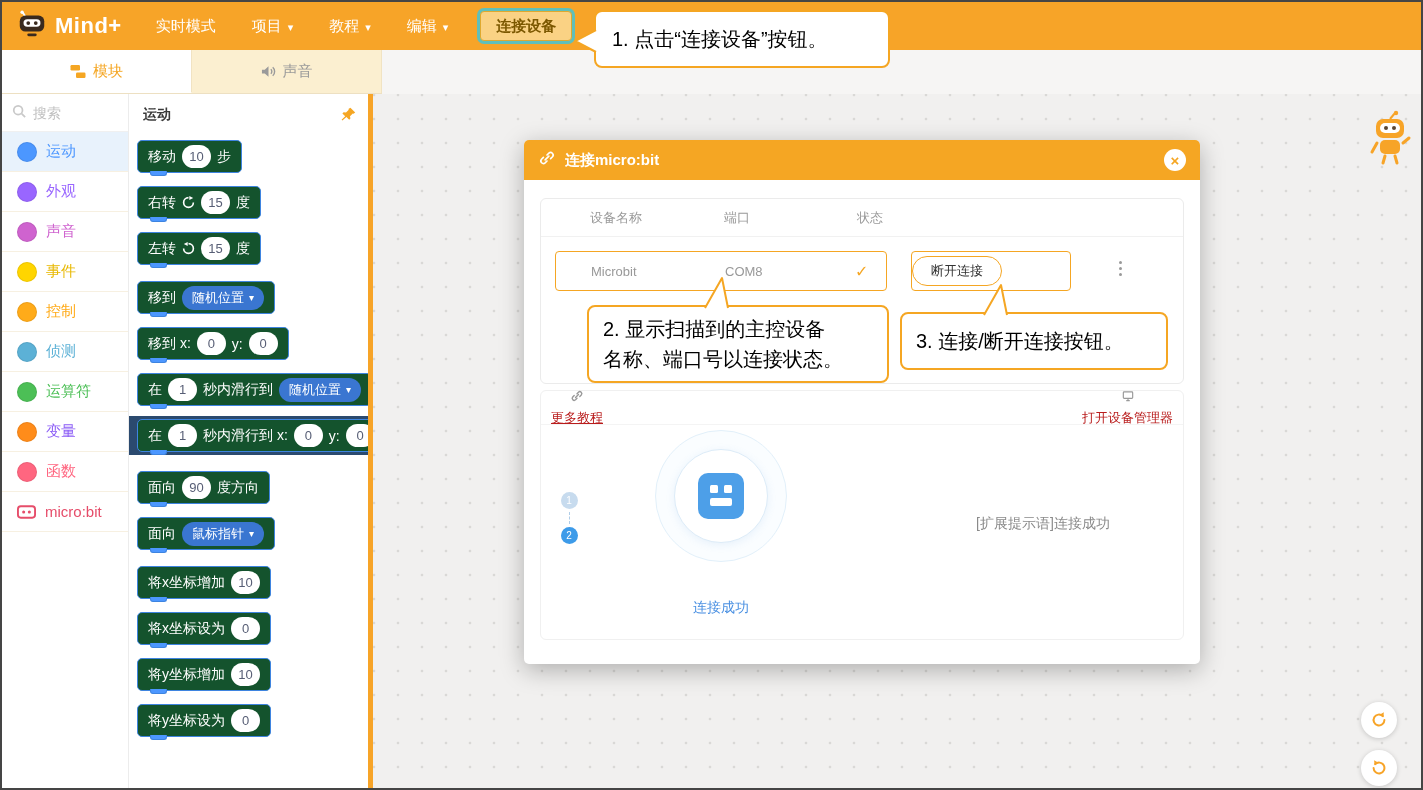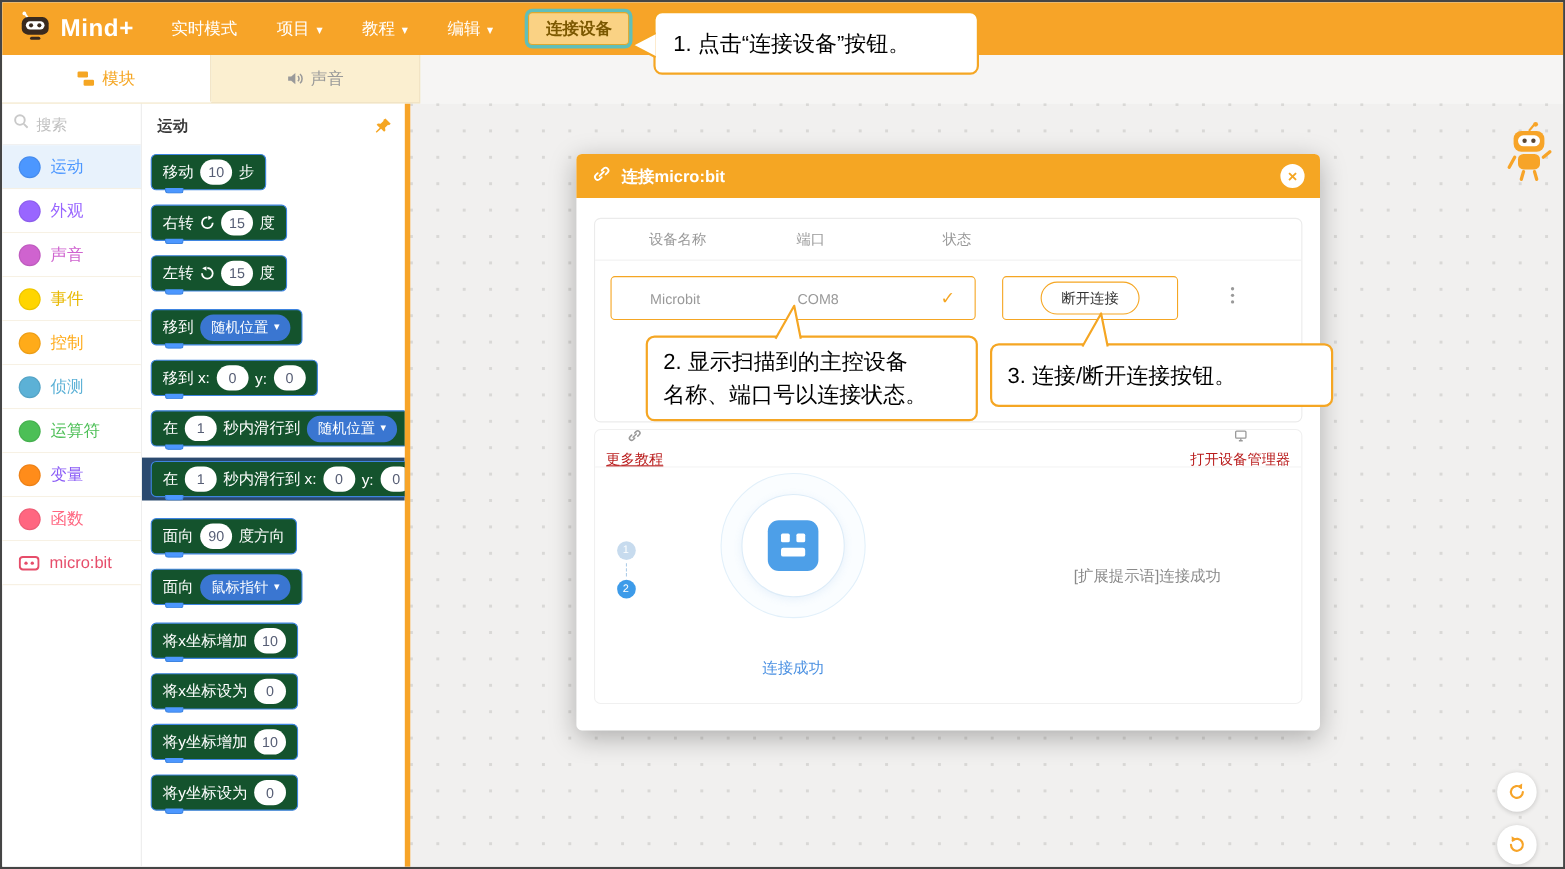--- a/index.html
+++ b/index.html
@@ -66,21 +66,21 @@
 .modal-title{color:#fff;font-size:15px;font-weight:bold;}
 .modal-close{margin-left:auto;width:22px;height:22px;border-radius:50%;background:#fff;color:#F5A623;display:flex;align-items:center;justify-content:center;font-size:15px;font-weight:bold;cursor:pointer;}
 .panel-top{position:absolute;left:16px;top:58px;width:644px;height:186px;border:1px solid #EBEBEB;border-radius:6px;background:#fff;}
 .table-head{height:38px;display:flex;align-items:center;color:#999;font-size:13px;border-bottom:1px solid #F1F1F1;padding-left:49px;}
 .th-name{width:134px;}
 .th-port{width:133px;}
 .device-box{position:absolute;left:14px;top:52px;width:332px;height:40px;border:1px solid #F5A623;border-radius:4px;display:flex;align-items:center;font-size:13px;color:#999;padding-left:35px;cursor:pointer;background:#fff;}
 .dev-name{width:134px;}
 .dev-port{width:122px;}
 .dev-check{color:#F5A623;font-size:16px;font-weight:bold;margin-left:8px;}
-.disconnect-box{position:absolute;left:370px;top:52px;width:160px;height:40px;border:1px solid #F5A623;border-radius:4px;display:flex;align-items:center;justify-content:center;background:#fff;}
+.disconnect-box{position:absolute;left:370px;top:52px;width:160px;height:40px;border:1px solid #F5A623;border-radius:4px;display:flex;align-items:center;justify-content:flex-start;background:#fff;}
 .disconnect-btn{border:1px solid #F5A623;border-radius:999px;background:#fff;padding:5px 18px;font-size:13px;color:#333;cursor:pointer;font-family:inherit;}
 .more-dots{position:absolute;left:572px;top:56px;display:flex;flex-direction:column;gap:3px;cursor:pointer;padding:6px;}
 .more-dots i{width:3px;height:3px;border-radius:50%;background:#999;}
 .panel-bottom{position:absolute;left:16px;top:250px;width:644px;height:250px;border:1px solid #F0F0F0;border-radius:6px;background:#fff;}
 .links-row{height:34px;display:flex;align-items:center;justify-content:space-between;padding:0 10px;border-bottom:1px solid #F4F4F4;}
 .link-left,.link-right{display:flex;align-items:center;gap:6px;color:#b91c1c;font-size:13px;cursor:pointer;flex-direction:column;}
 .link-left .lnk{text-decoration:underline;}
 .status-area{position:relative;height:214px;}
 .stepper{position:absolute;left:18px;top:67px;display:flex;flex-direction:column;align-items:center;gap:3px;width:20px;}
 .step-c{width:17px;height:17px;border-radius:50%;color:#fff;font-size:10px;display:flex;align-items:center;justify-content:center;}
@@ -90,21 +90,21 @@
 .rings{position:absolute;left:114px;top:5px;width:132px;height:132px;border-radius:50%;background:#FAFDFF;border:1px solid #E2F0FA;display:flex;align-items:center;justify-content:center;}
 .ring-inner{width:94px;height:94px;border-radius:50%;background:#fff;border:1px solid #DDECF8;display:flex;align-items:center;justify-content:center;box-shadow:0 2px 8px rgba(100,160,220,.12);}
 .dev-icon{width:46px;height:46px;border-radius:10px;background:#4D9FE8;display:flex;align-items:center;justify-content:center;}
 .status-text{position:absolute;left:114px;top:174px;width:132px;text-align:center;color:#4A90E2;font-size:14px;}
 .ext-hint{position:absolute;left:377px;top:90px;width:250px;text-align:center;color:#8a8a8a;font-size:14px;}
 
 
 .callout{position:absolute;background:#fff;border:2px solid #F5A623;border-radius:8px;color:#000;z-index:40;font-size:20px;}
 .callout1{left:592px;top:8px;width:296px;height:58px;display:flex;align-items:center;padding-left:16px;}
 .callout2{left:585px;top:303px;width:302px;padding:7px 14px;line-height:30px;}
-.callout3{left:898px;top:310px;width:312px;height:58px;display:flex;align-items:center;padding-left:14px;}
+.callout3{left:898px;top:310px;width:268px;height:58px;display:flex;align-items:center;padding-left:14px;}
 .tail{position:absolute;}
 .tail-left{left:-24px;top:15px;}
 .tail-up{top:-32px;}
 </style>
 </head>
 <body>
 
 <div class="window">
 
   <div class="canvas-strip"></div>

